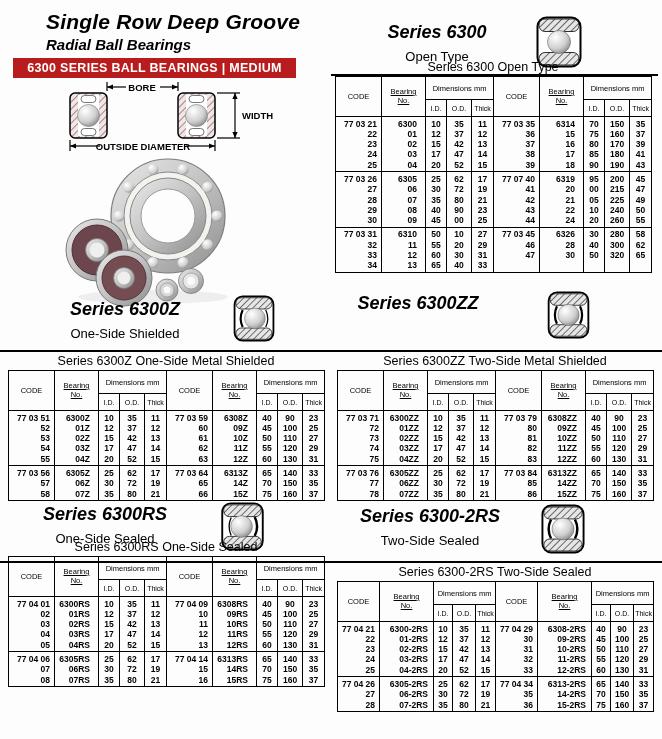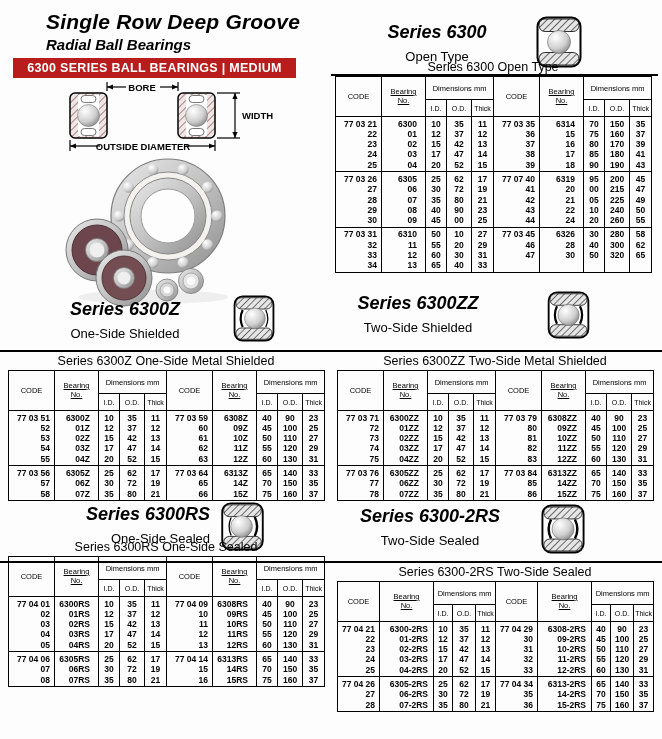--- a/index.html
+++ b/index.html
@@ -18,21 +18,21 @@
   #rule-mid  { left:0;     top:350px; width:662px; }
   #rule-bot  { left:0;     top:561px; width:662px; }
 
   
   .shead { position:absolute; text-align:center; }
   .s-title { font-size:18px; font-weight:bold; font-style:italic; }
   .s-sub   { font-size:13px; margin-top:6px; }
   #sh-open { left:342px; top:22px;  width:190px; }
   #sh-z    { left:20px;  top:299px; width:210px; }
   #sh-zz   { left:328px; top:293px; width:180px; }
-  #sh-rs   { left:0px;   top:504px; width:210px;text-align:right; }
+  #sh-rs   { left:0px;   top:504px; width:210px; }
   #sh-2rs  { left:340px; top:506px; width:180px; }
 
   
   .icon { position:absolute; }
   #ic-open { left:536px; top:16px;  }
   #ic-z    { left:230px; top:295px; }
   #ic-zz   { left:544px; top:291px; }
   #ic-rs   { left:218px; top:502px; }
   #ic-2rs  { left:541px; top:503px; }
 
@@ -190,21 +190,20 @@
   <div class="shead" id="sh-open">
     <div class="s-title">Series 6300</div>
     <div class="s-sub">Open Type</div>
   </div>
   <div class="shead" id="sh-z">
     <div class="s-title">Series 6300Z</div>
     <div class="s-sub">One-Side Shielded</div>
   </div>
   <div class="shead" id="sh-zz">
     <div class="s-title">Series 6300ZZ</div>
-    <div class="s-sub">Two-Side Shielded</div>
   </div>
   <div class="shead" id="sh-rs">
     <div class="s-title">Series 6300RS</div>
     <div class="s-sub">One-Side Sealed</div>
   </div>
   <div class="shead" id="sh-2rs">
     <div class="s-title">Series 6300-2RS</div>
     <div class="s-sub">Two-Side Sealed</div>
   </div>
 

